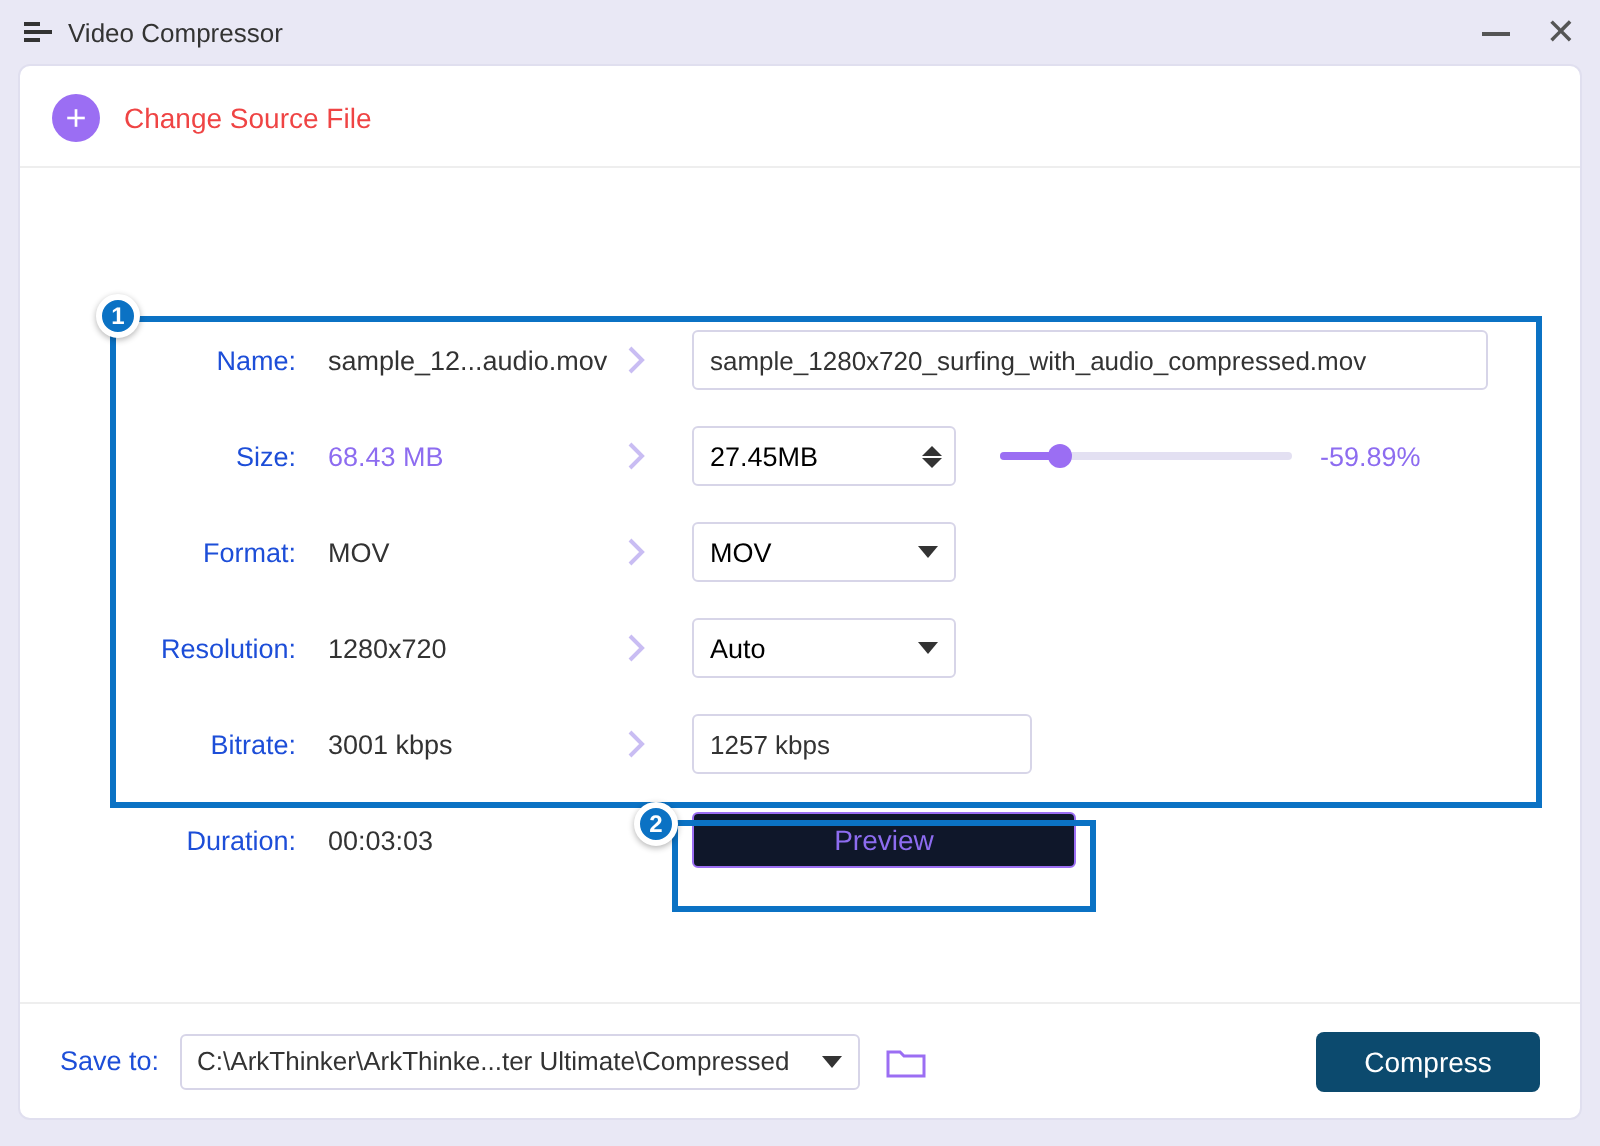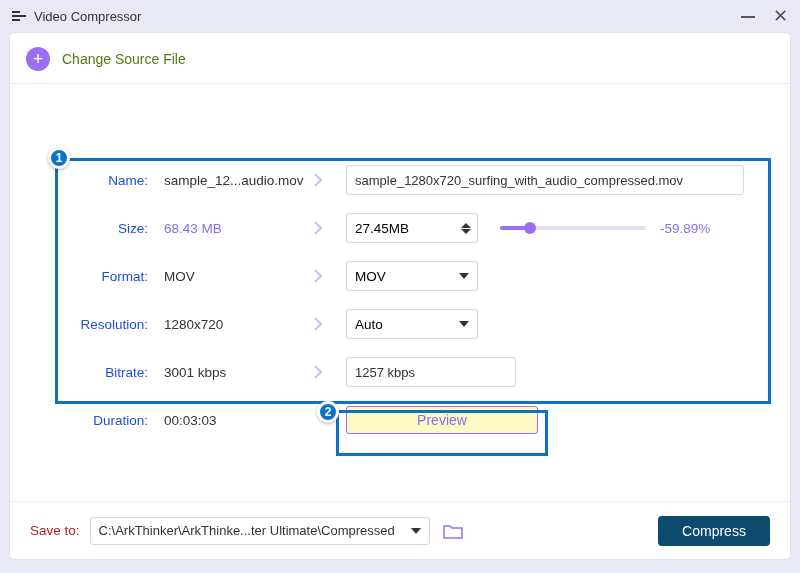--- a/index.html
+++ b/index.html
@@ -13,21 +13,21 @@
 .app-icon span:nth-child(3){ width: 8px; }
 .title { font-size: 13px; color: #333; }
 .win-controls { margin-left: auto; display: flex; gap: 18px; }
 .minline { width: 14px; height: 2px; background: #555; margin-top: 7px; }
 .closex { font-size: 18px; color: #555; line-height: 14px; }
 
 .panel { margin: 0 9px 9px 9px; background: #fff; border: 1px solid #e0dfef; border-radius: 6px; height: 528px; position: relative; }
 
 .top-row { display: flex; align-items: center; padding: 14px 16px 12px 16px; border-bottom: 1px solid #eee; }
 .plus-circle { width: 24px; height: 24px; background: #9b6ef3; border-radius: 50%; display: flex; align-items: center; justify-content: center; color: #fff; font-size: 18px; line-height: 1; margin-right: 12px; }
-.change-src { font-size: 14px; color: #4d7c0f; }
+.change-src { font-size: 14px; color: #ef4444; }
 
 .form-area { position: relative; padding: 72px 20px 0 20px; }
 
 .highlight1 { position: absolute; left: 55px; top: 158px; width: 716px; height: 246px; border: 3px solid #0b72c4; z-index: 2; pointer-events: none; }
 .badge { position: absolute; width: 22px; height: 22px; background: #0b72c4; border: 3px solid #fff; border-radius: 50%; color: #fff; font-size: 12px; font-weight: bold; display: flex; align-items: center; justify-content: center; z-index: 3; box-shadow: 0 1px 3px rgba(0,0,0,.3); }
 .badge1 { left: 48px; top: 147px; }
 .highlight2 { position: absolute; left: 336px; top: 410px; width: 212px; height: 46px; border: 3px solid #0b72c4; z-index: 2; pointer-events: none; }
 .badge2 { left: 317px; top: 401px; }
 
 .row { display: flex; align-items: center; height: 48px; }
@@ -51,24 +51,24 @@
 .slider-fill { position: absolute; left: 0; top: 0; height: 4px; background: #9b6ef3; border-radius: 2px; width: 28px; }
 .slider-knob { position: absolute; left: 24px; top: -4px; width: 12px; height: 12px; background: #9b6ef3; border-radius: 50%; }
 .pct { margin-left: 14px; font-size: 13.5px; color: #8d6cf0; }
 
 .sel { width: 132px; height: 30px; border: 1px solid #d7d5e8; border-radius: 3px; display: flex; align-items: center; padding: 0 8px; font-size: 13.5px; }
 .sel .caret { margin-left: auto; }
 .caret { width: 0; height: 0; border-left: 5px solid transparent; border-right: 5px solid transparent; border-top: 6px solid #333; }
 
 .txt-med { width: 170px; }
 
-.preview-btn { width: 192px; height: 28px; border: 1.5px solid #9b6ef3; border-radius: 3px; background: #fef9c3; color: #8d6cf0; font-size: 14px; display: flex; align-items: center; justify-content: center; margin-left: 0; }
+.preview-btn { width: 192px; height: 28px; border: 1.5px solid #9b6ef3; border-radius: 3px; background: #0f172a; color: #8d6cf0; font-size: 14px; display: flex; align-items: center; justify-content: center; margin-left: 0; }
 
 .bottom-bar { position: absolute; left: 0; right: 0; bottom: 0; height: 58px; border-top: 1px solid #eee; display: flex; align-items: center; padding: 0 20px; }
-.save-lbl { font-size: 13.5px; color: #b91c1c; margin-right: 10px; }
+.save-lbl { font-size: 13.5px; color: #1d4ed8; margin-right: 10px; }
 .path-sel { width: 340px; height: 28px; border: 1px solid #d7d5e8; border-radius: 3px; display: flex; align-items: center; padding: 0 8px; font-size: 13px; color: #333; }
 .path-sel .caret { margin-left: auto; }
 .folder-btn { width: 26px; height: 22px; margin-left: 10px; display: flex; align-items: center; justify-content: center; }
 .folder-btn svg { width: 20px; height: 16px; }
 .compress-btn { margin-left: auto; width: 112px; height: 30px; background: #0c4a6e; color: #fff; border-radius: 4px; display: flex; align-items: center; justify-content: center; font-size: 14px; }
 </style>
 </head>
 <body>
 
 <div class="window">

